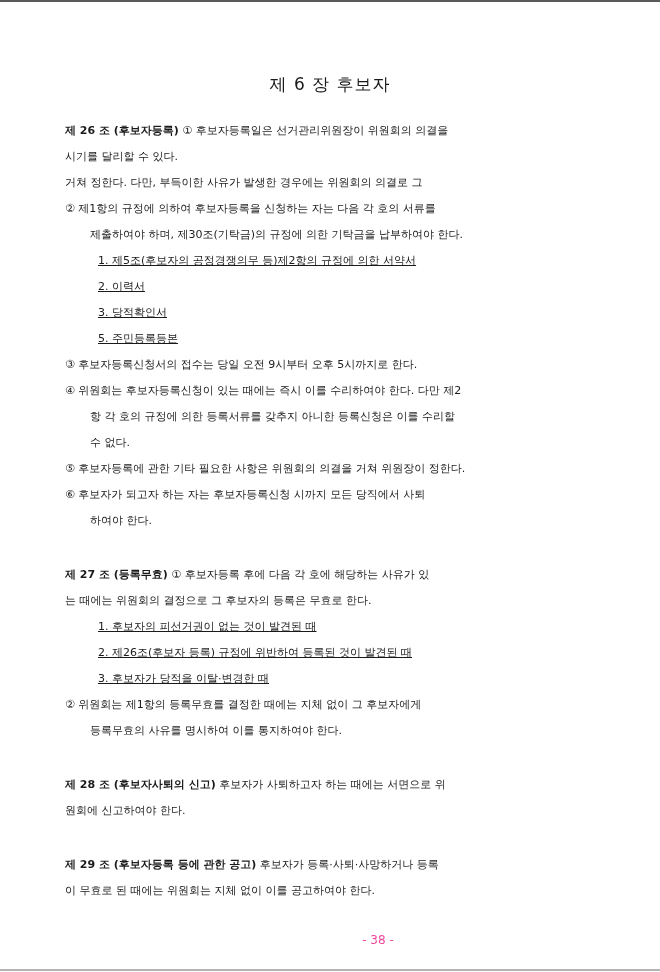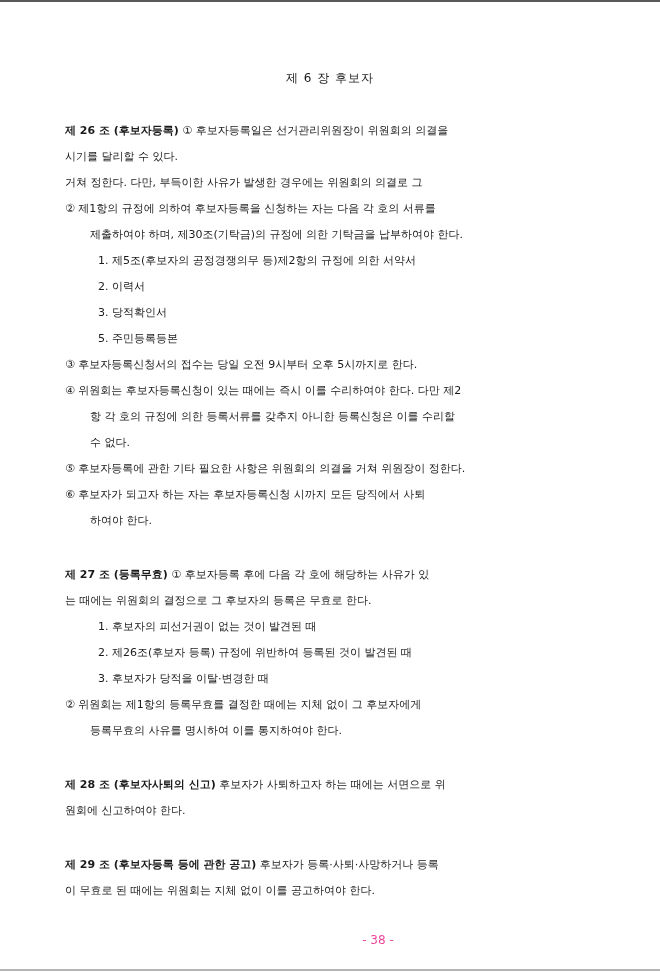--- a/index.html
+++ b/index.html
@@ -5,27 +5,27 @@
   html, body { margin: 0; padding: 0; background: #ffffff; }
   body {
     width: 660px; height: 972px; position: relative; overflow: hidden;
     font-family: "DejaVu Sans", "Liberation Sans", sans-serif;
     color: #1a1a1a;
   }
   .top-border { position: absolute; left: 0; top: 0; width: 660px; height: 2px; background: #5a5a5a; }
   .bottom-border { position: absolute; left: 0; top: 969px; width: 660px; height: 2px; background: #b4b4b4; }
   .chapter-title {
     position: absolute; top: 62px; left: 0; width: 660px; text-align: center;
-    font-size: 12px; letter-spacing: 1px; font-weight: normal;
+    font-size: 17px; letter-spacing: 1px; font-weight: normal;
   }
   .doc { position: absolute; left: 65px; top: 118px; width: 557px; font-size: 11px; }
   .line { height: 26px; line-height: 26px; white-space: nowrap; overflow: visible; }
   .bold { font-weight: bold; }
   .ind1 { padding-left: 25px; }
-  .ind2 { padding-left: 33px; }
+  .ind2 { padding-left: 33px; text-decoration: underline; }
   .gap-sm { height: 28px; }
   .page-num {
     position: absolute; top: 933px; left: 0; width: 660px; text-align: center;
     font-size: 12px; color: #ec4899; margin-left: 48px;
   }
 </style>
 </head>
 <body>
 
 <div class="top-border"></div>

